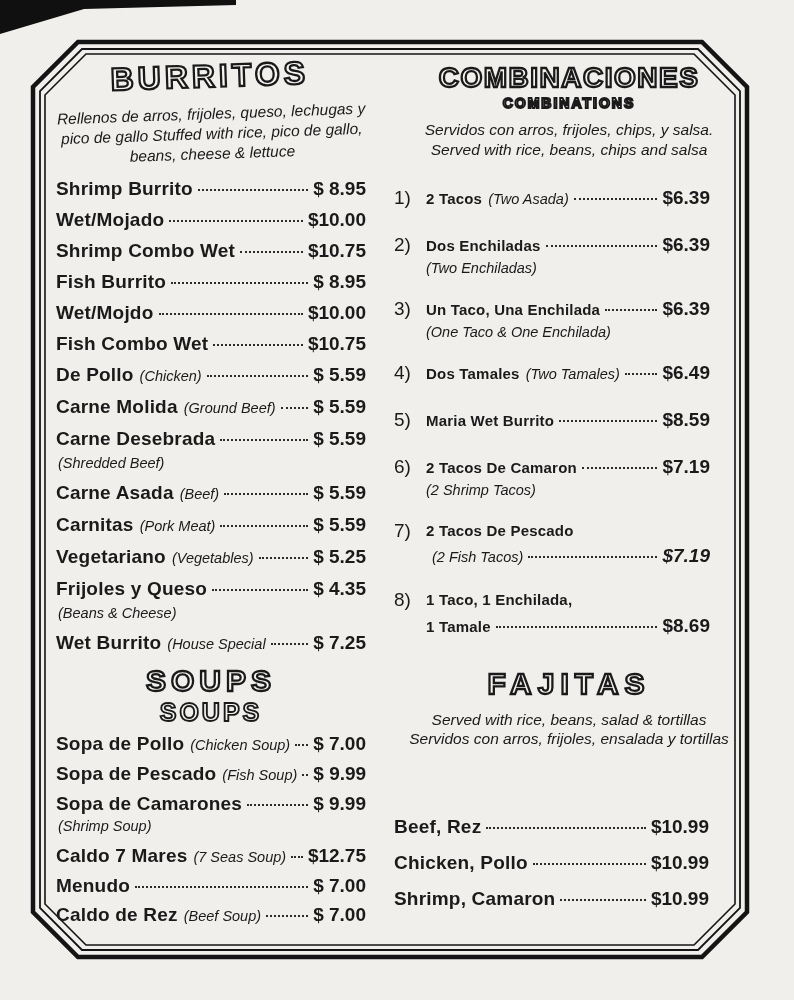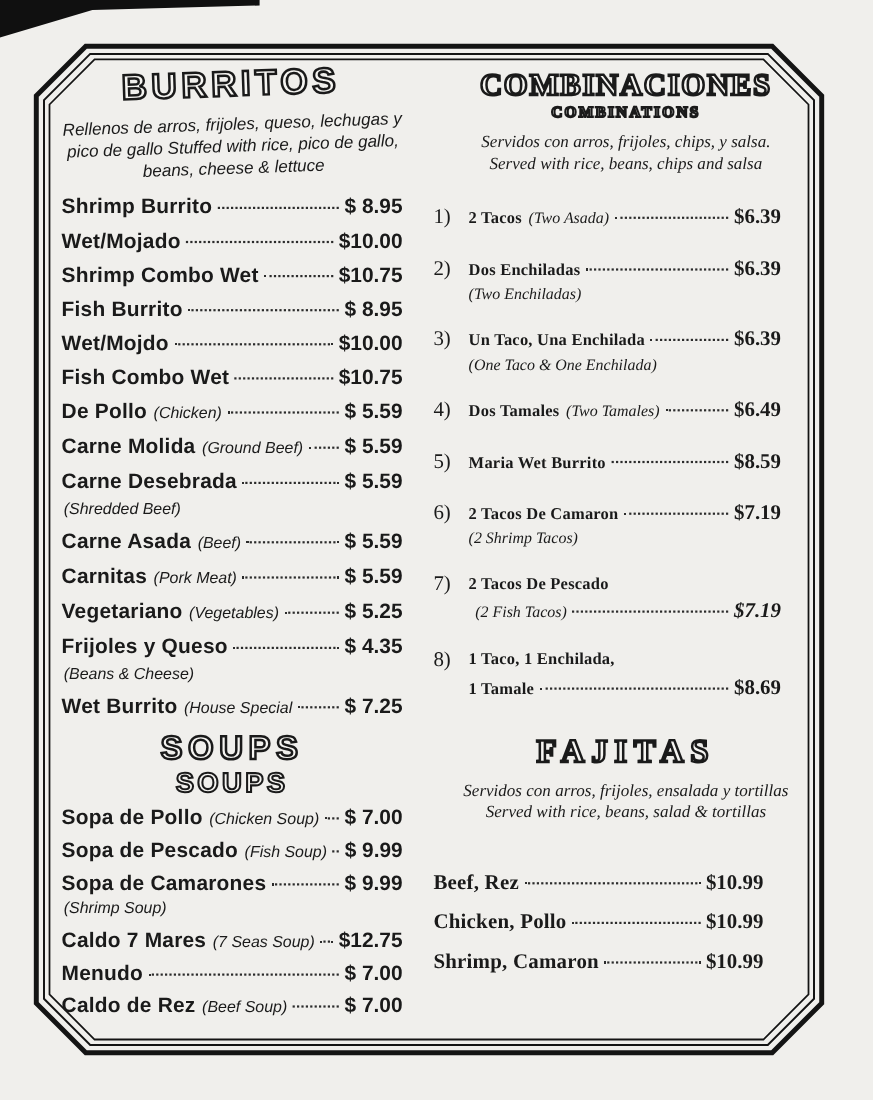--- a/index.html
+++ b/index.html
@@ -3,21 +3,21 @@
 <meta charset="utf-8">
 <style>
   html,body{margin:0;padding:0;background:#e9e8e5;}
   .page{
     position:relative;width:794px;height:1000px;background:#f0efec;overflow:hidden;
     font-family:"Liberation Sans","DejaVu Sans",sans-serif;color:#1a1a1a;
   }
   .frame-svg{position:absolute;left:0;top:0;width:794px;height:1000px;}
   .col{position:absolute;}
   .col-left{left:56px;top:58px;width:310px;}
-  .col-right{left:394px;top:62px;width:350px;font-family:Liberation Serif, serif;}
+  .col-right{left:394px;top:62px;width:350px;}
 
   
   .title-xl,.title-sub{
     text-align:center;font-weight:bold;
     color:#1a1a1a;
     -webkit-text-fill-color:#f6f5f2;
     -webkit-text-stroke:2.3px #1a1a1a;
   }
   .t-burritos{font-size:32px;letter-spacing:4px;}
   .t-combin{font-size:28px;letter-spacing:1.5px;}
@@ -48,21 +48,21 @@
   .citem{display:flex;margin-bottom:20px;}
   .cnum{width:32px;font-size:19px;font-weight:normal;flex-shrink:0;line-height:24px;}
   .cbody{flex:1;min-width:0;}
   .cbody .row{margin-bottom:2px;}
   .cbody .nm{font-size:15px;}
   .cbody .subrow{margin:2px 0 0 0;}
   .cbody .subrow-row{display:flex;align-items:baseline;white-space:nowrap;line-height:22px;margin-top:2px;
     font-style:italic;font-size:14.5px;}
 
   
-  .faj-items{margin-top:42px;padding-right:50px;}
+  .faj-items{margin-top:66px;padding-right:35px;}
   .faj-items .row{margin-bottom:12px;}
 </style>
 </head>
 <body>
 
 <div class="page">
 
   <svg class="frame-svg" viewBox="0 0 794 1000" xmlns="http://www.w3.org/2000/svg">
 
     <polygon points="0,0 236,0 236,5 84,9 0,34" fill="#101010"></polygon>
@@ -299,22 +299,22 @@
               <span class="nm">1 Tamale</span>
               <span class="dots"></span>
               <span class="price">$8.69</span>
             </div>
           </div>
         </div>
       </div>
 
     <div class="title-xl t-fajitas">FAJITAS</div>
     <div class="desc" id="fajitas-desc">
+        <div class="desc-line">Served with rice, beans, salad &amp; tortillas</div>
         <div class="desc-line">Servidos con arros, frijoles, ensalada y tortillas</div>
-        <div class="desc-line">Served with rice, beans, salad &amp; tortillas</div>
       </div>
     <div class="faj-items" id="fajitas-items">
         <div class="row">
           <span class="nm">Beef, Rez</span>
           <span class="dots"></span>
           <span class="price">$10.99</span>
         </div>
         <div class="row">
           <span class="nm">Chicken, Pollo</span>
           <span class="dots"></span>

